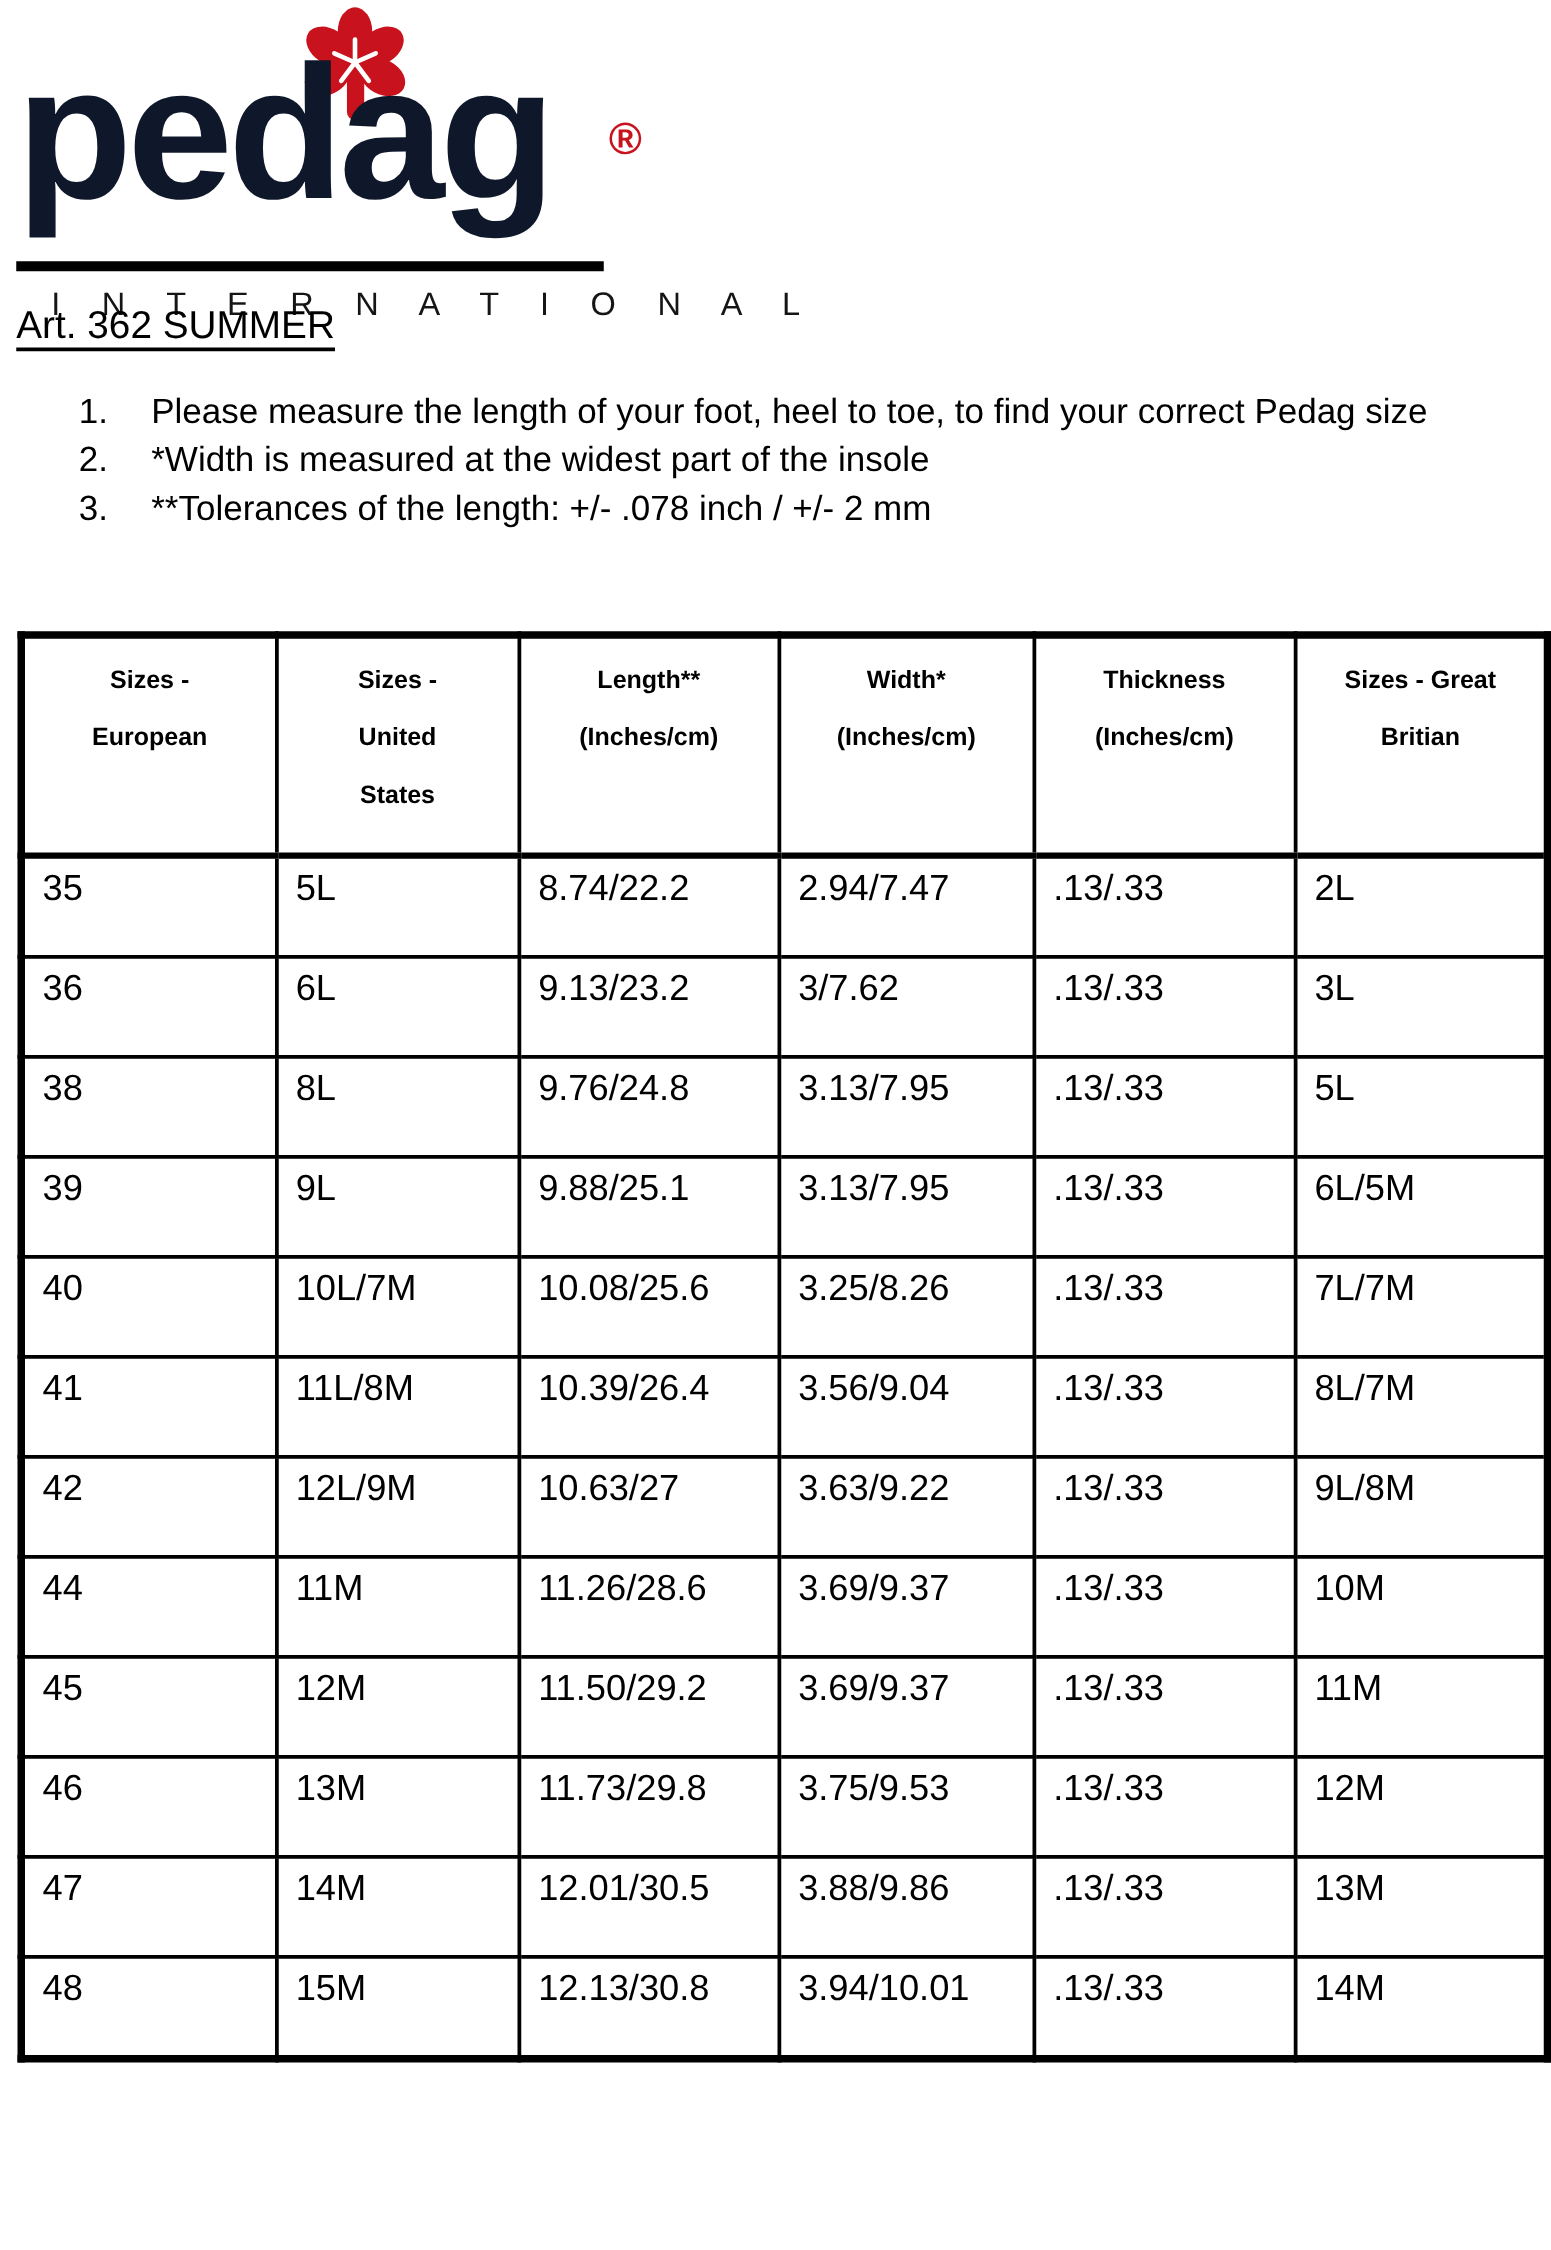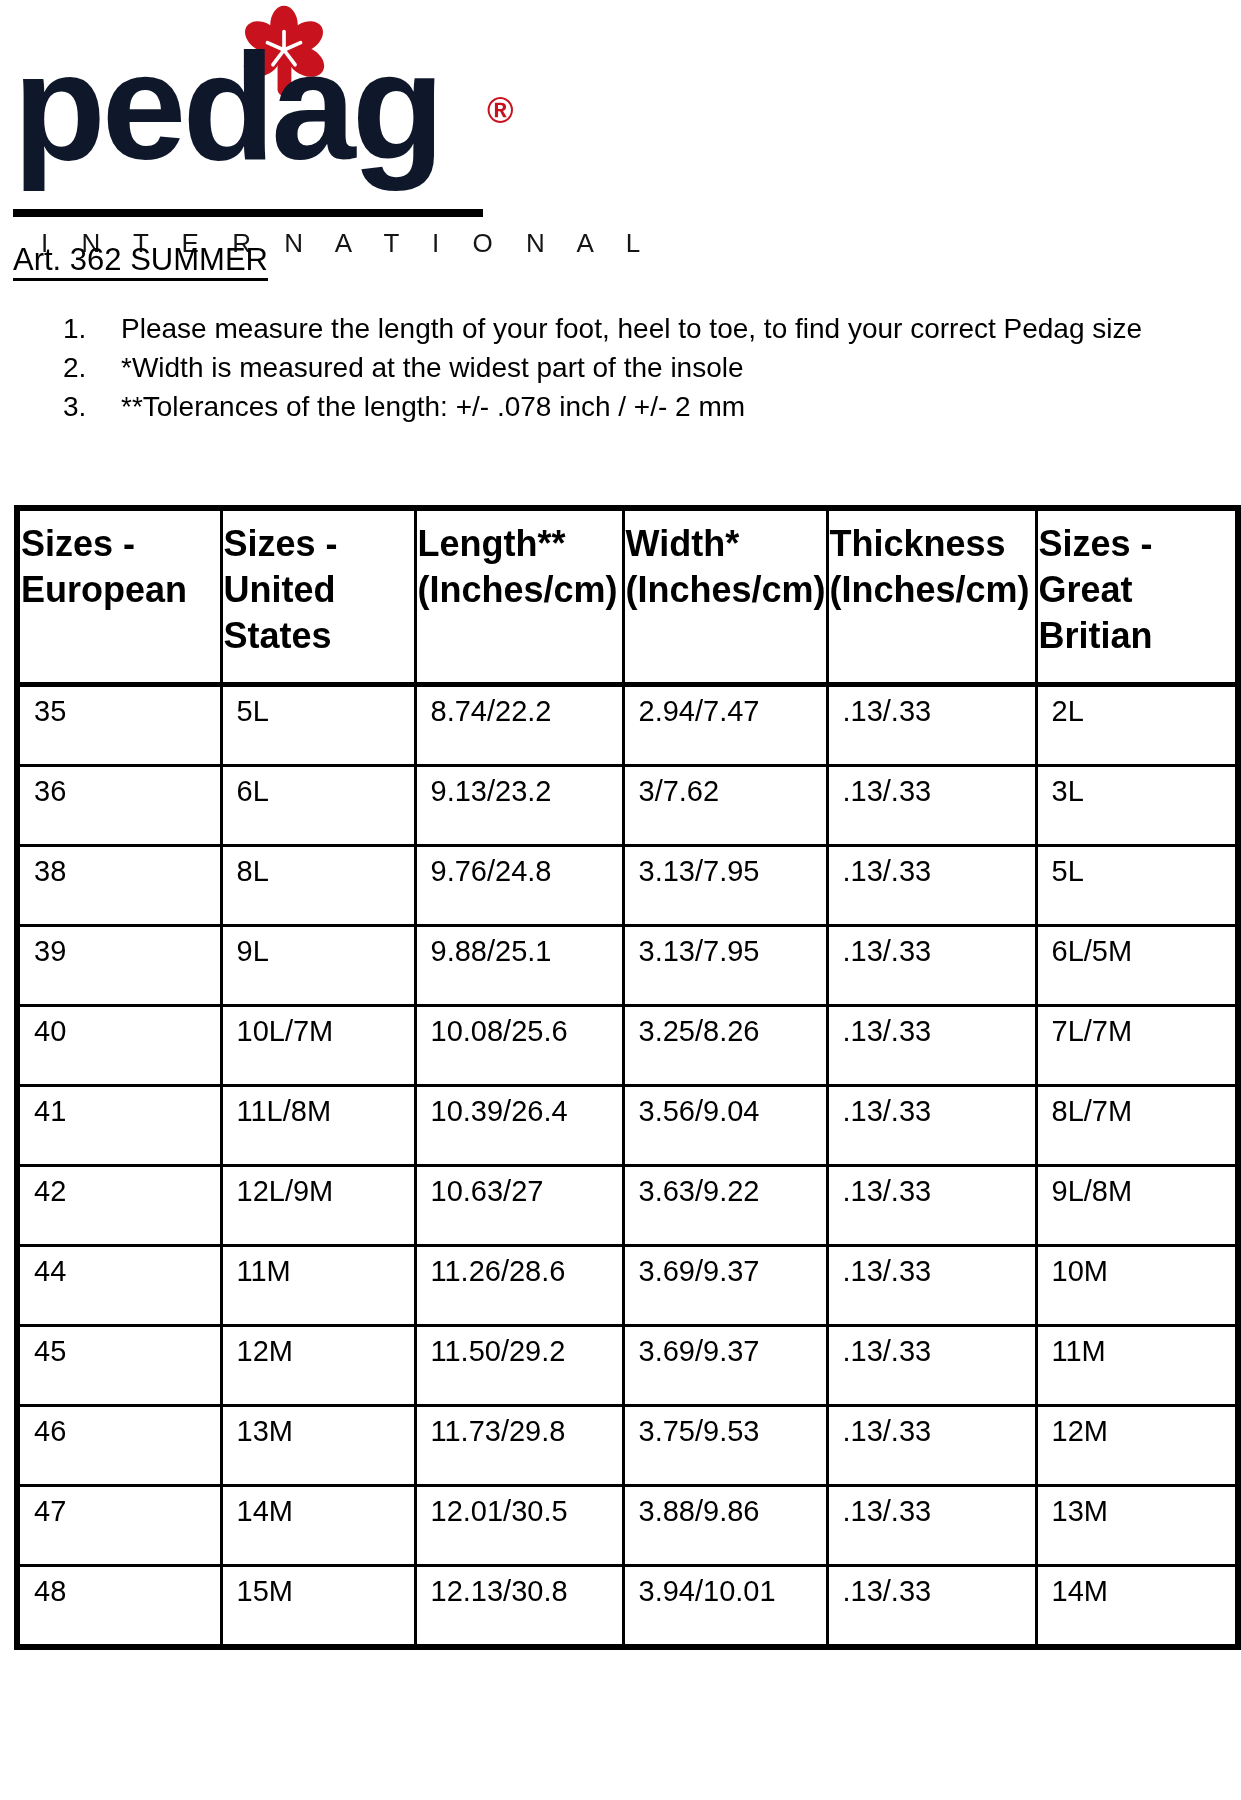--- a/index.html
+++ b/index.html
@@ -34,22 +34,22 @@
   
   table.sizes{
     position:absolute;left:14px;top:505px;width:1221px;
     border-collapse:collapse;table-layout:fixed;
     border:6px solid #000;
   }
   table.sizes th, table.sizes td{border:3px solid #000;}
   table.sizes th{
     border-bottom:5px solid #000;
     height:160px;vertical-align:top;padding-top:10px;
-    font-size:36px;font-weight:bold;line-height:46px;
-    text-align:left;white-space:pre-line;
+    font-size:20px;font-weight:bold;line-height:46px;
+    text-align:center;white-space:pre-line;
   }
   table.sizes td{
     height:69px;vertical-align:top;
     padding:8px 0 0 14px;font-size:29px;font-weight:normal;
     text-align:left;white-space:nowrap;
   }
 </style>
 </head>
 <body>
 

